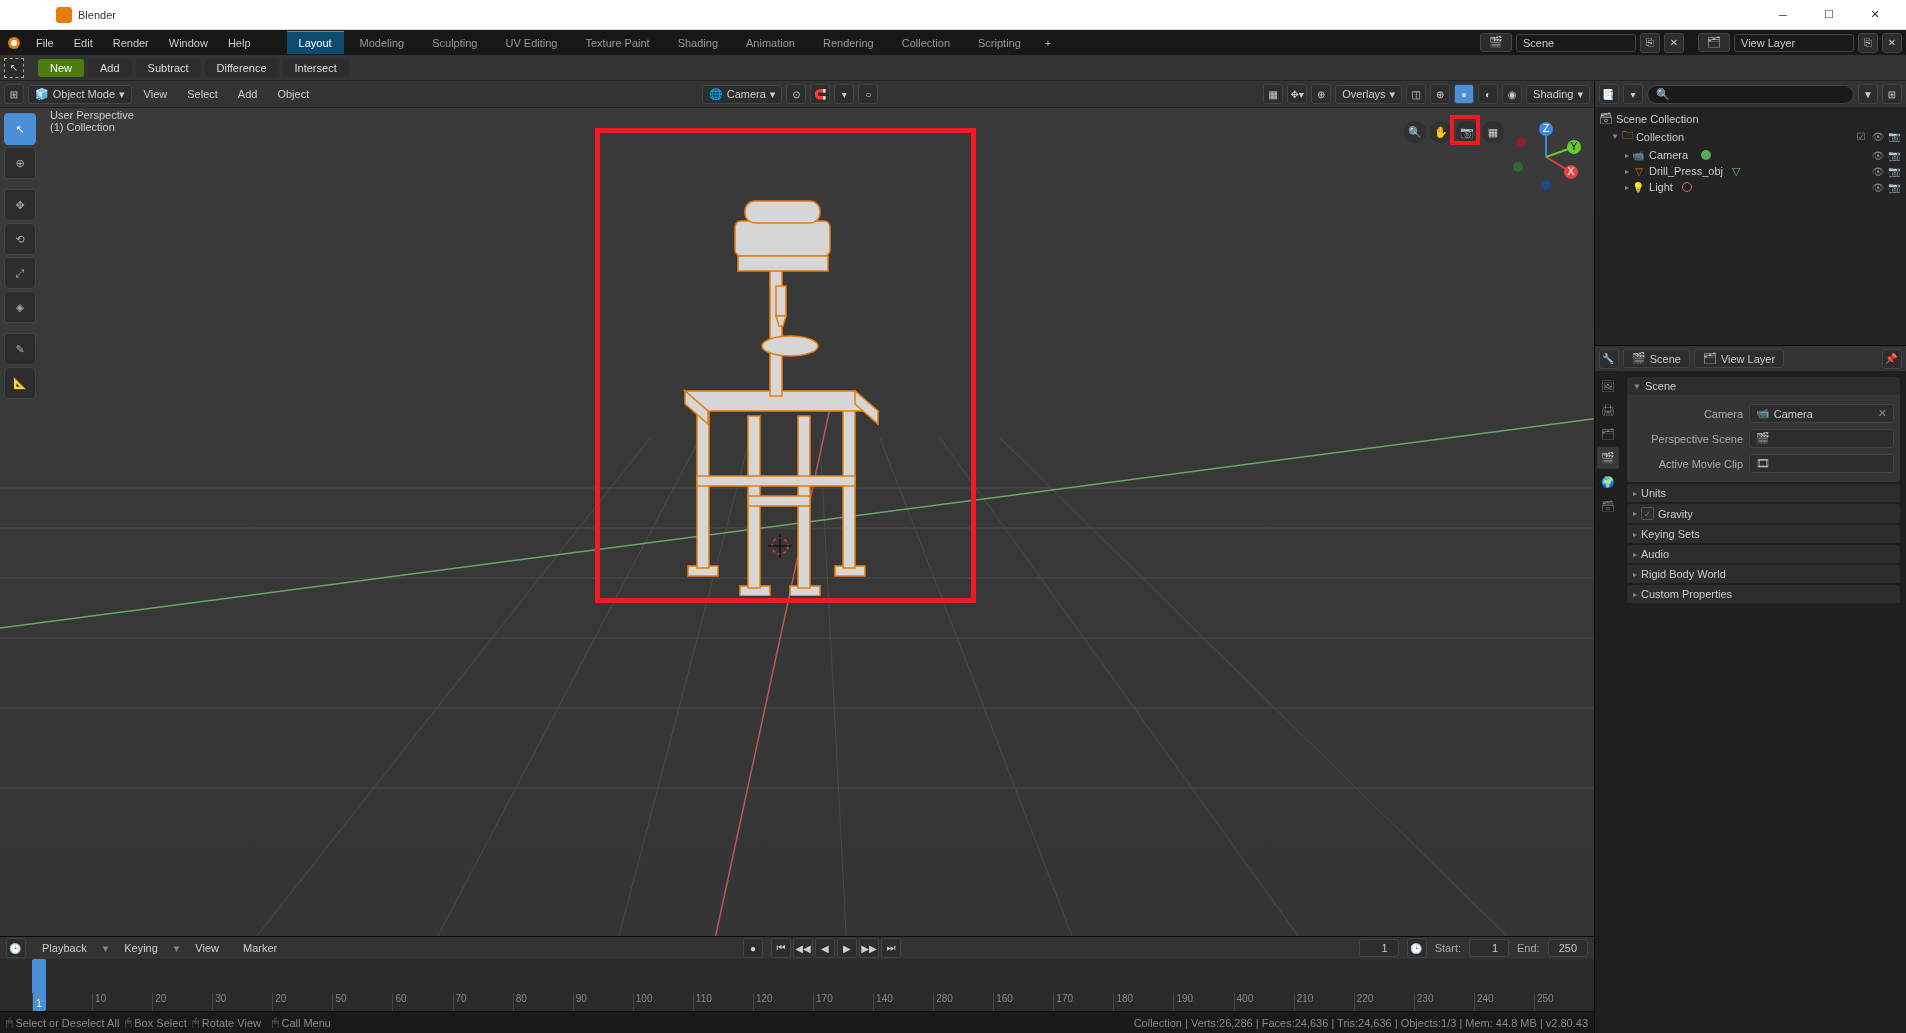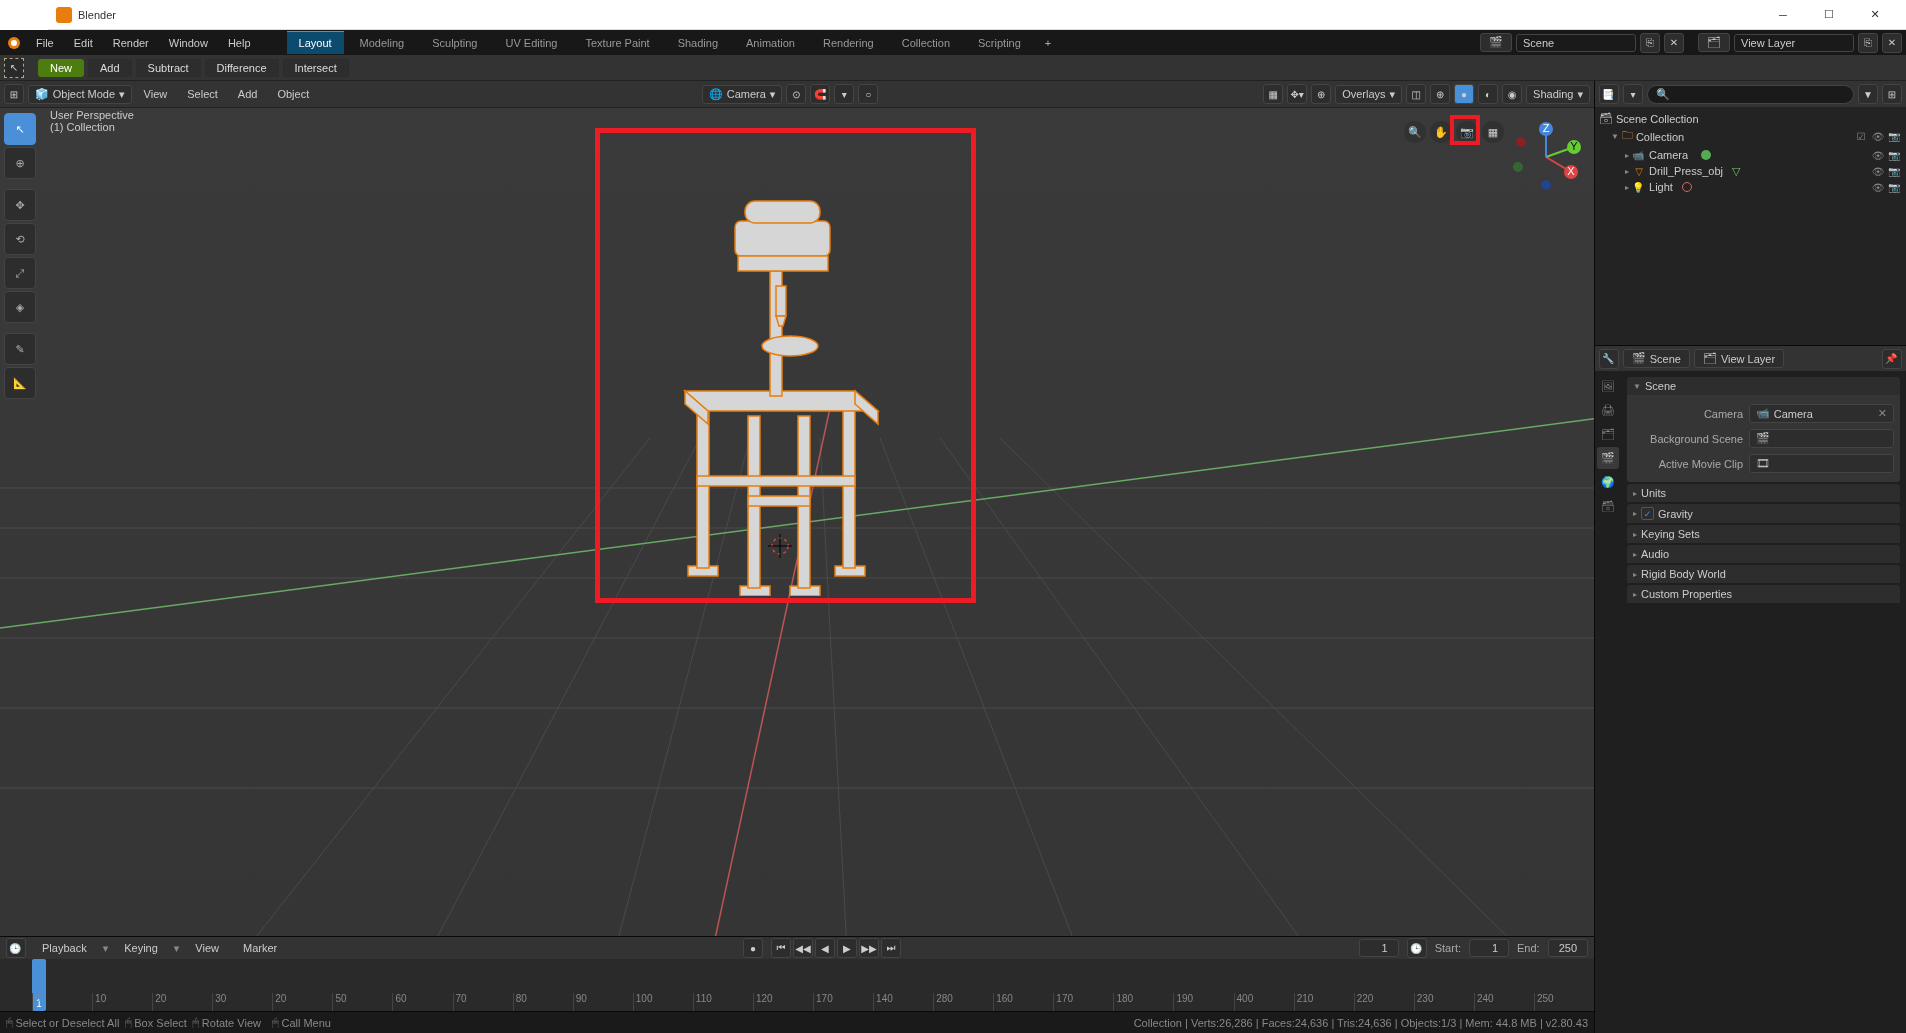--- a/index.html
+++ b/index.html
@@ -494,21 +494,21 @@
           <div class="panel-body">
             <div class="prop-row">
               <span class="lbl">Camera</span>
               <div class="val">
                   <span>📹</span>
                   <span>Camera</span>
                   <span style="margin-left:auto;color:#888">✕</span>
                 </div>
             </div>
             <div class="prop-row">
-              <span class="lbl">Background Scene</span>
+              <span class="lbl">Perspective Scene</span>
               <div class="val">
                   <span>🎬</span>
                 </div>
             </div>
             <div class="prop-row">
               <span class="lbl">Active Movie Clip</span>
               <div class="val">
                   <span>🎞</span>
                 </div>
             </div>

